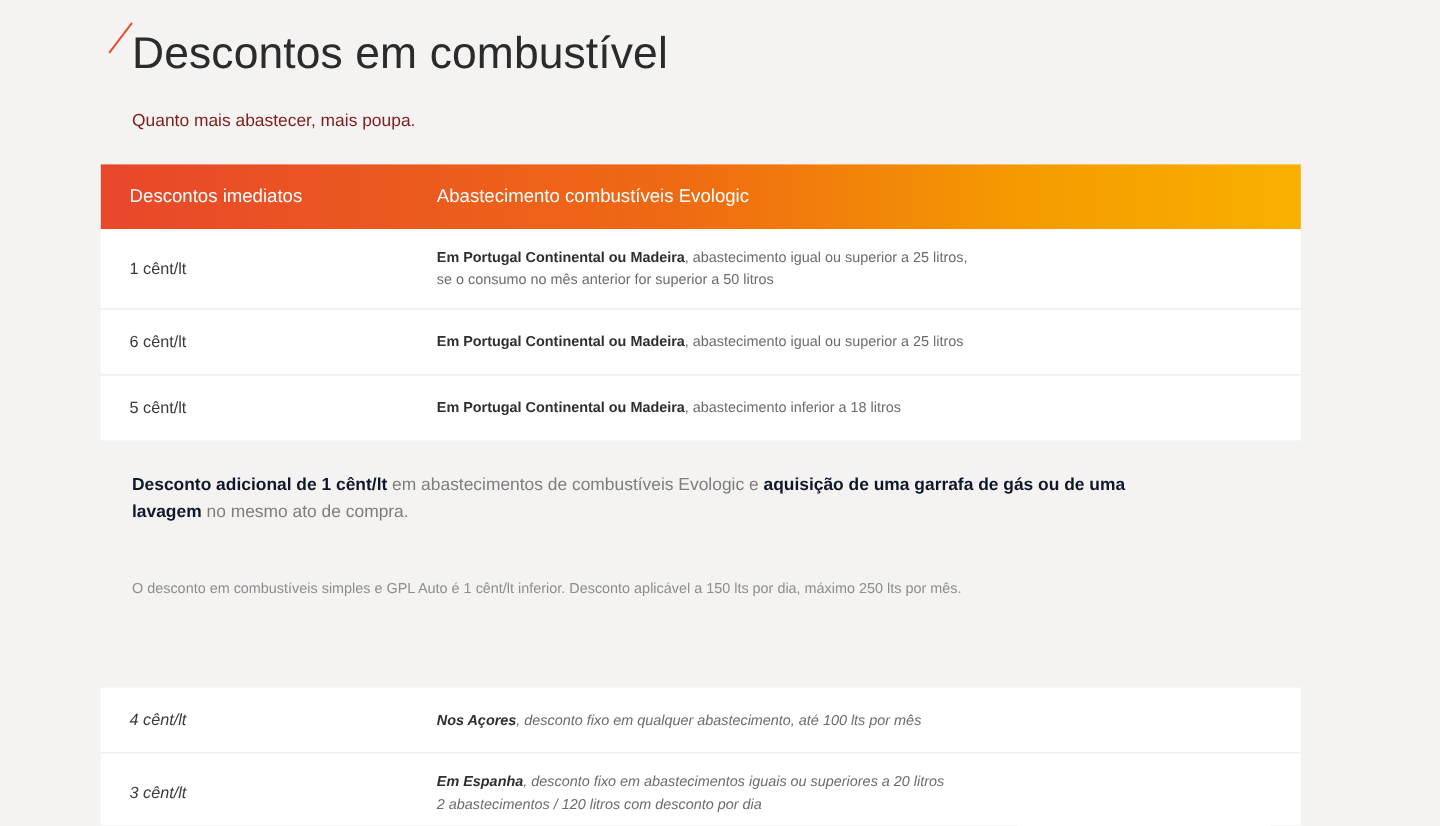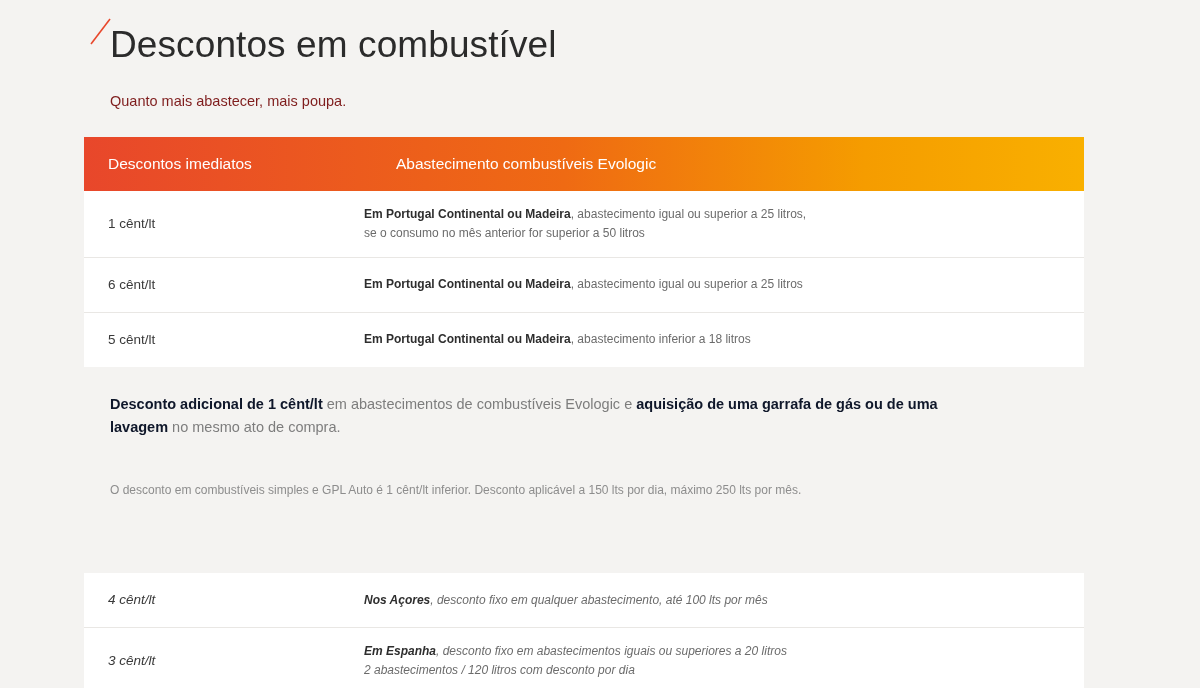--- a/index.html
+++ b/index.html
@@ -61,21 +61,20 @@
   .table-wrap {
     margin-top: 28px;
     width: 1000px;
   }
   .table-header {
     display: flex;
     height: 54px;
     align-items: center;
     background: linear-gradient(90deg, #e8472b 0%, #ef6a13 48%, #f59c00 78%, #f9b000 100%);
     color: #fff;
-    gap: 32px;
   }
   .th-left {
     width: 280px;
     padding-left: 24px;
     box-sizing: border-box;
     font-size: 15.5px;
     font-weight: 400;
   }
   .th-right {
     flex: 1;

